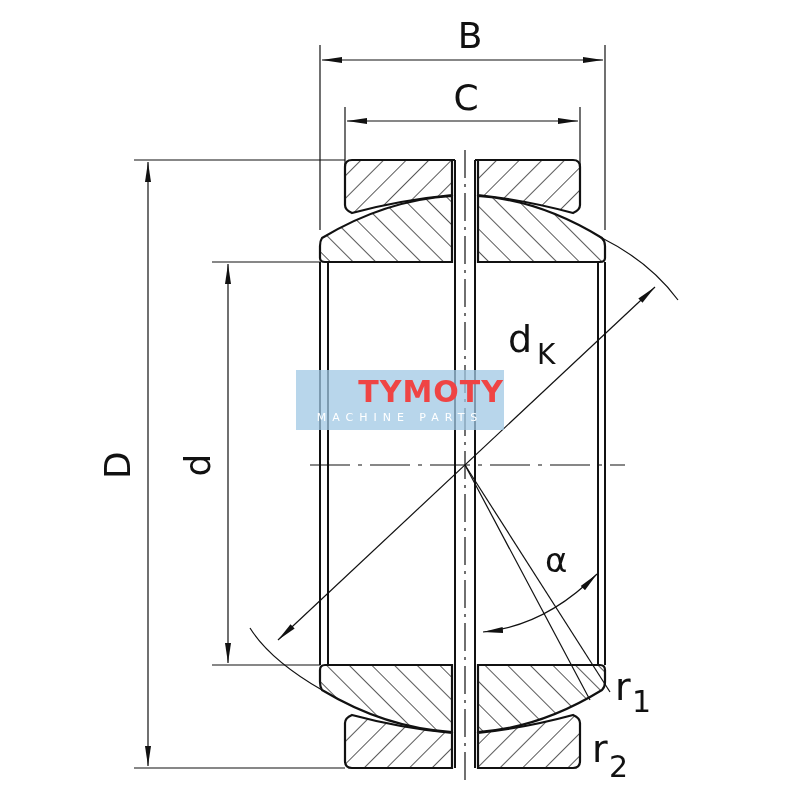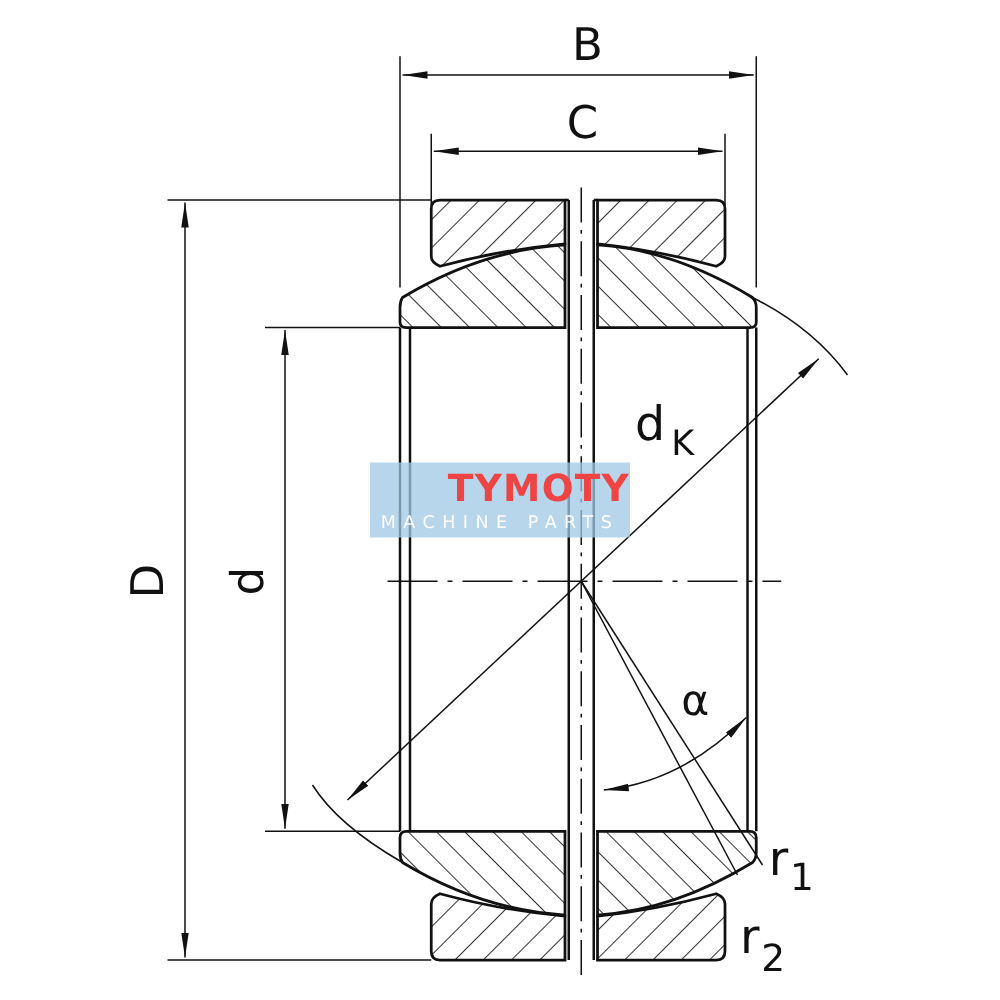--- a/index.html
+++ b/index.html
@@ -1,21 +1,21 @@
 <!DOCTYPE html>
 <html><head>
 <meta charset="utf-8">
 <style>
   html,body{margin:0;padding:0;background:#ffffff;}
   body{width:800px;height:800px;position:relative;overflow:hidden;font-family:"DejaVu Sans",sans-serif;}
   svg{position:absolute;left:0;top:0;}
   .lbl{font-family:"DejaVu Sans","Liberation Sans",sans-serif;fill:#111;}
   .wm-box{position:absolute;left:296px;top:370px;width:208px;height:60px;background:rgba(160,200,228,0.75);}
   .wm-title{position:absolute;left:0;top:2px;width:100%;text-align:right;font-family:"DejaVu Sans",sans-serif;font-size:30px;font-weight:bold;color:#ef4444;letter-spacing:1px;line-height:40px;}
-  .wm-sub{position:absolute;left:0;top:42px;width:100%;text-align:center;font-family:"DejaVu Sans",sans-serif;font-size:14px;color:#ffffff;letter-spacing:6px;line-height:12px;}
+  .wm-sub{position:absolute;left:0;top:42px;width:100%;text-align:center;font-family:"DejaVu Sans",sans-serif;font-size:11px;color:#ffffff;letter-spacing:6px;line-height:12px;}
 </style>
 </head>
 <body>
 
 <svg width="800" height="800" viewBox="0 0 800 800">
   <defs>
     <pattern id="hatchA" patternUnits="userSpaceOnUse" width="16" height="16" patternTransform="rotate(45)">
       <line x1="0" y1="0" x2="0" y2="16" stroke="#111" stroke-width="1.4"></line>
     </pattern>
     <pattern id="hatchB" patternUnits="userSpaceOnUse" width="16" height="16" patternTransform="rotate(-45)">

